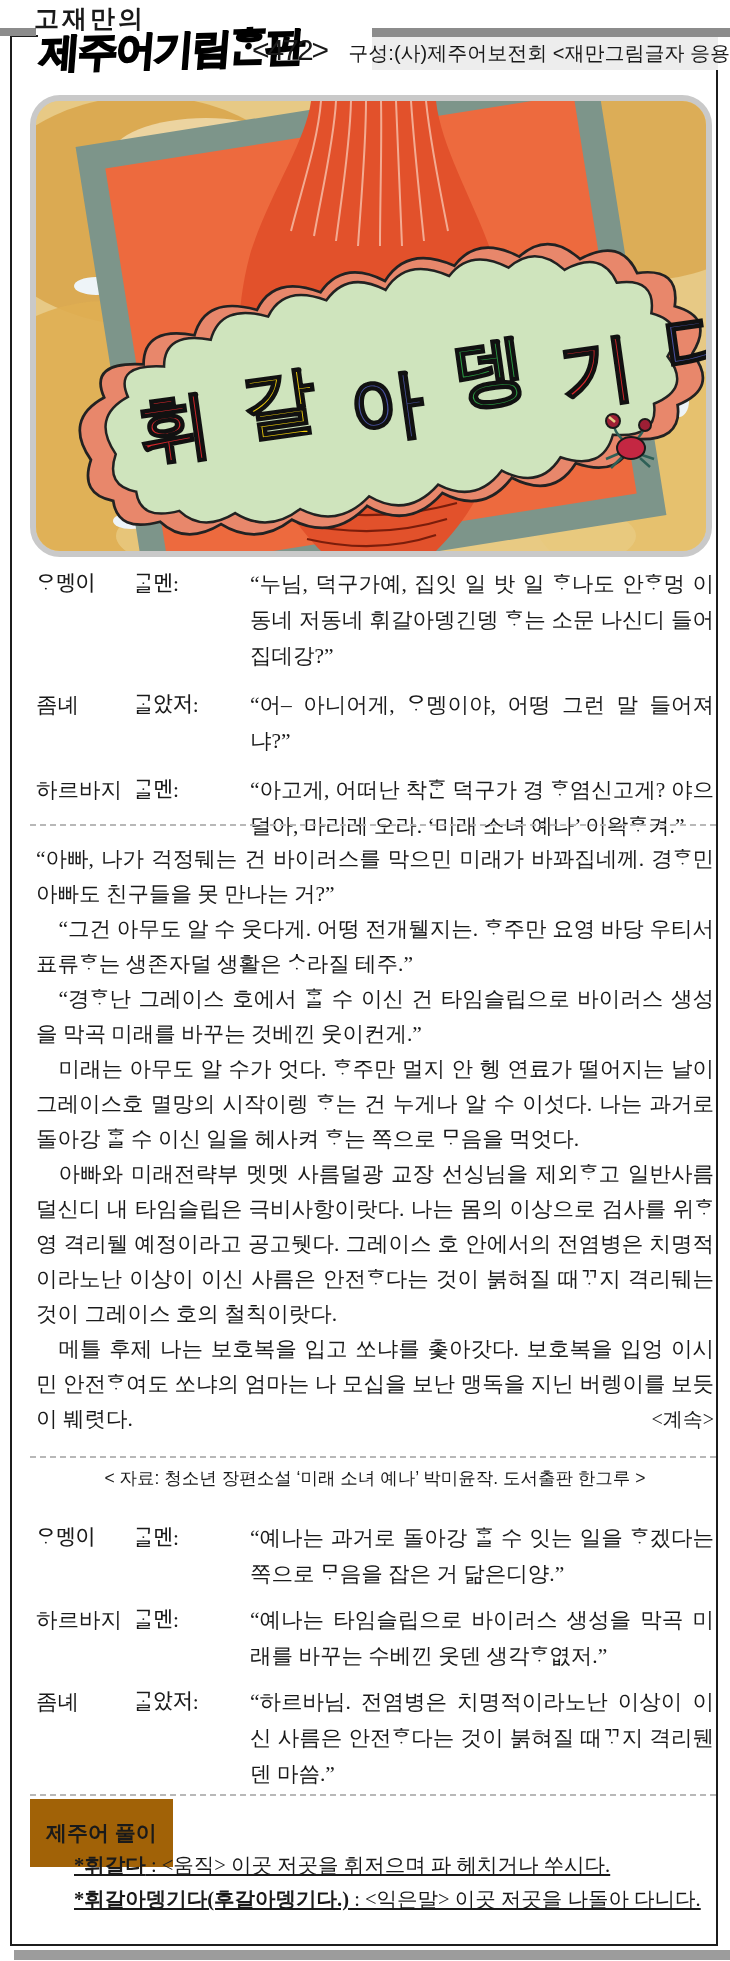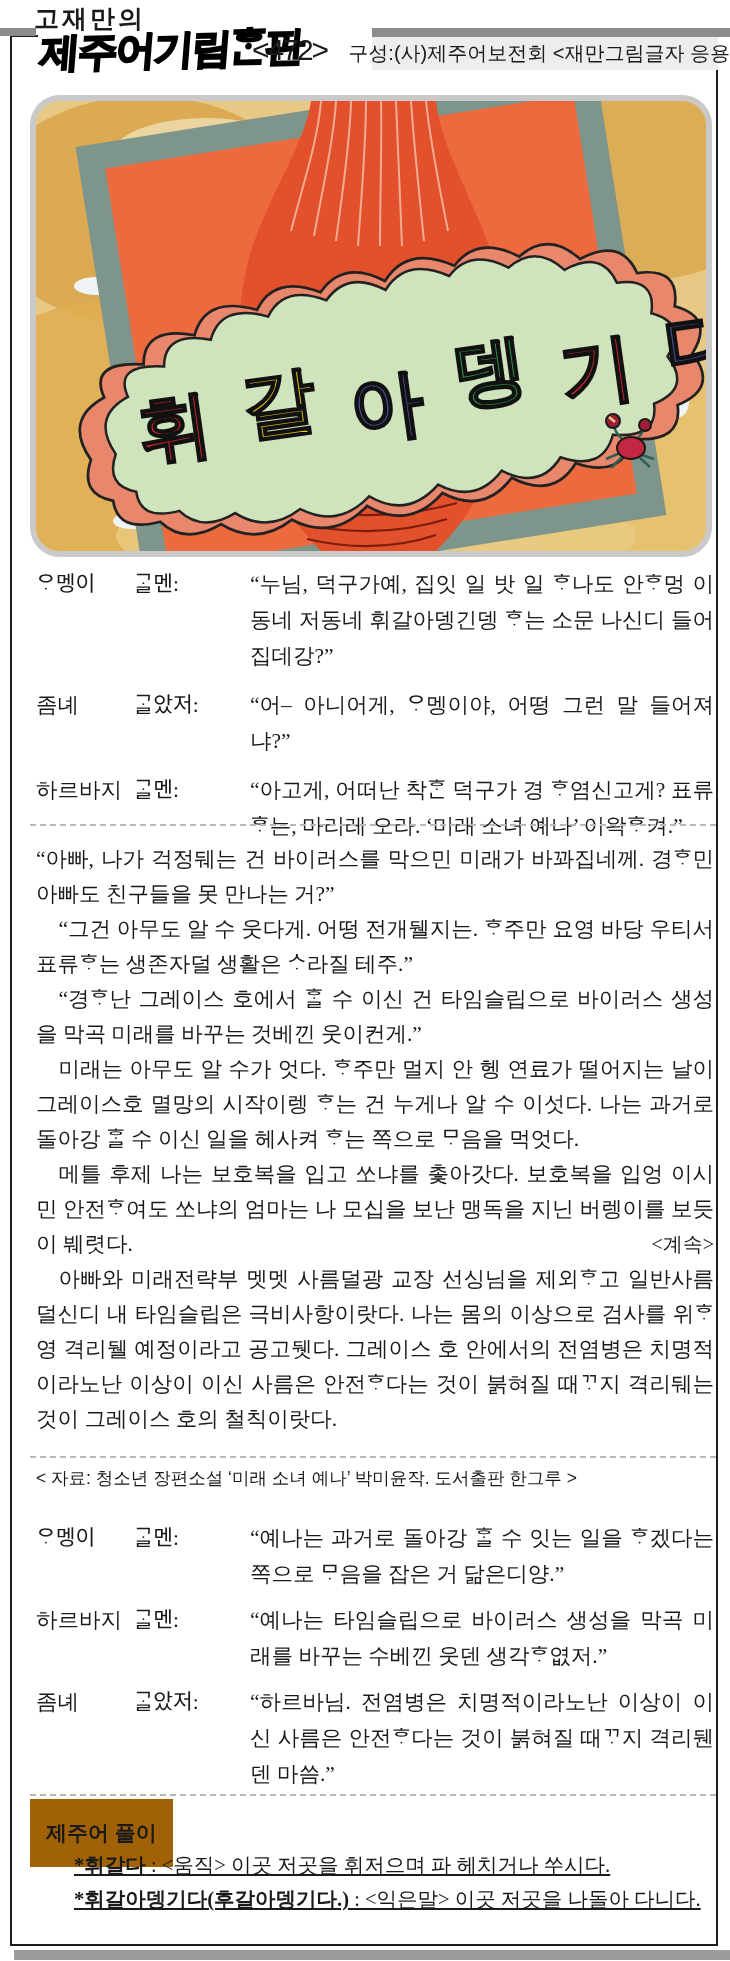--- a/index.html
+++ b/index.html
@@ -35,21 +35,21 @@
   .d-label{flex:0 0 170px;white-space:nowrap;}
   .d-name{display:inline-block;width:92px;text-align:justify;text-align-last:justify;}
   .d-quote{flex:1;text-align:justify;margin-left:44px;}
   
   .divider{left:30px;width:686px;border-top:2px dashed #b8b8b8;height:0;}
   
   .story{left:36px;top:842px;width:678px;font-size:21.5px;line-height:35px;text-align:justify;}
   .story p{margin:0;text-indent:1.05em;}
   .story p.first{text-indent:0;}
   .continuation{float:right;font-size:20px;}
-  .citation{left:36px;top:1466px;width:678px;text-align:left;
+  .citation{left:36px;top:1466px;width:678px;text-align:center;
     font-family:"Liberation Sans","DejaVu Sans",sans-serif;font-size:17.5px;}
   
   .glossary-label{left:30px;top:1799px;background:#a16207;padding:20px 16px;
     font-family:"Liberation Sans","DejaVu Sans",sans-serif;font-weight:bold;font-size:21px;}
   .glossary-entries{left:74px;top:1848px;width:644px;font-size:20.5px;line-height:34px;text-decoration:underline;}
   .g-term{font-weight:bold;}
 </style>
 </head>
 <body>
 
@@ -149,33 +149,33 @@
   <div class="d-row">
     <div class="d-label"><span class="d-name">ᄋᆞ멩이</span> <span>ᄀᆞᆯ멘:</span></div>
     <div class="d-quote">“누님, 덕구가예, 집잇 일 밧 일 ᄒᆞ나도 안ᄒᆞ멍 이동네 저동네 휘갈아뎅긴뎅 ᄒᆞ는 소문 나신디 들어집데강?”</div>
   </div>
   <div class="d-row">
     <div class="d-label"><span class="d-name">좀녜</span> <span>ᄀᆞᆯ았저:</span></div>
     <div class="d-quote">“어– 아니어게, ᄋᆞ멩이야, 어떵 그런 말 들어져냐?”</div>
   </div>
   <div class="d-row">
     <div class="d-label"><span class="d-name">하르바지</span> <span>ᄀᆞᆯ멘:</span></div>
-    <div class="d-quote">“아고게, 어떠난 착ᄒᆞᆫ 덕구가 경 ᄒᆞ염신고게? 표류ᄒᆞ는, 마리레 오라. ‘미래 소녀 예나’ 이왁ᄒᆞ켜.”</div>
+    <div class="d-quote">“아고게, 어떠난 착ᄒᆞᆫ 덕구가 경 ᄒᆞ염신고게? 야으덜아, 마리레 오라. ‘미래 소녀 예나’ 이왁ᄒᆞ켜.”</div>
   </div>
 </div>
 
 <div class="abs divider" style="top:824px"></div>
 
 <div class="abs story">
   <p class="first">“아빠, 나가 걱정뒈는 건 바이러스를 막으민 미래가 바꽈집네께. 경ᄒᆞ민 아빠도 친구들을 못 만나는 거?”</p>
   <p>“그건 아무도 알 수 웃다게. 어떵 전개뒐지는. ᄒᆞ주만 요영 바당 우티서 표류ᄒᆞ는 생존자덜 생활은 ᄉᆞ라질 테주.”</p>
   <p>“경ᄒᆞ난 그레이스 호에서 ᄒᆞᆯ 수 이신 건 타임슬립으로 바이러스 생성을 막곡 미래를 바꾸는 것베낀 웃이컨게.”</p>
   <p>미래는 아무도 알 수가 엇다. ᄒᆞ주만 멀지 안 헹 연료가 떨어지는 날이 그레이스호 멸망의 시작이렝 ᄒᆞ는 건 누게나 알 수 이섯다. 나는 과거로 돌아강 ᄒᆞᆯ 수 이신 일을 헤사켜 ᄒᆞ는 쪽으로 ᄆᆞ음을 먹엇다.</p>
+  <p>아빠와 미래전략부 멧멧 사름덜광 교장 선싱님을 제외ᄒᆞ고 일반사름덜신디 내 타임슬립은 극비사항이랏다. 나는 몸의 이상으로 검사를 위ᄒᆞ영 격리뒐 예정이라고 공고뒛다. 그레이스 호 안에서의 전염병은 치명적이라노난 이상이 이신 사름은 안전ᄒᆞ다는 것이 붉혀질 때ᄁᆞ지 격리뒈는 것이 그레이스 호의 철칙이랏다.</p>
   <p><span>메틀 후제 나는 보호복을 입고 쏘냐를 촟아갓다. 보호복을 입엉 이시민 안전ᄒᆞ여도 쏘냐의 엄마는 나 모십을 보난 맹독을 지닌 버렝이를 보듯이 붸렷다.</span><span class="continuation">&lt;계속&gt;</span></p>
-  <p>아빠와 미래전략부 멧멧 사름덜광 교장 선싱님을 제외ᄒᆞ고 일반사름덜신디 내 타임슬립은 극비사항이랏다. 나는 몸의 이상으로 검사를 위ᄒᆞ영 격리뒐 예정이라고 공고뒛다. 그레이스 호 안에서의 전염병은 치명적이라노난 이상이 이신 사름은 안전ᄒᆞ다는 것이 붉혀질 때ᄁᆞ지 격리뒈는 것이 그레이스 호의 철칙이랏다.</p>
 </div>
 
 <div class="abs divider" style="top:1456px"></div>
 <div class="abs citation">&lt; 자료: 청소년 장편소설 ‘미래 소녀 예나’ 박미윤작. 도서출판 한그루 &gt;</div>
 
 <div class="abs dialogue dlg-bottom">
   <div class="d-row">
     <div class="d-label"><span class="d-name">ᄋᆞ멩이</span> <span>ᄀᆞᆯ멘:</span></div>
     <div class="d-quote">“예나는 과거로 돌아강 ᄒᆞᆯ 수 잇는 일을 ᄒᆞ겠다는 쪽으로 ᄆᆞ음을 잡은 거 닮은디양.”</div>
   </div>

